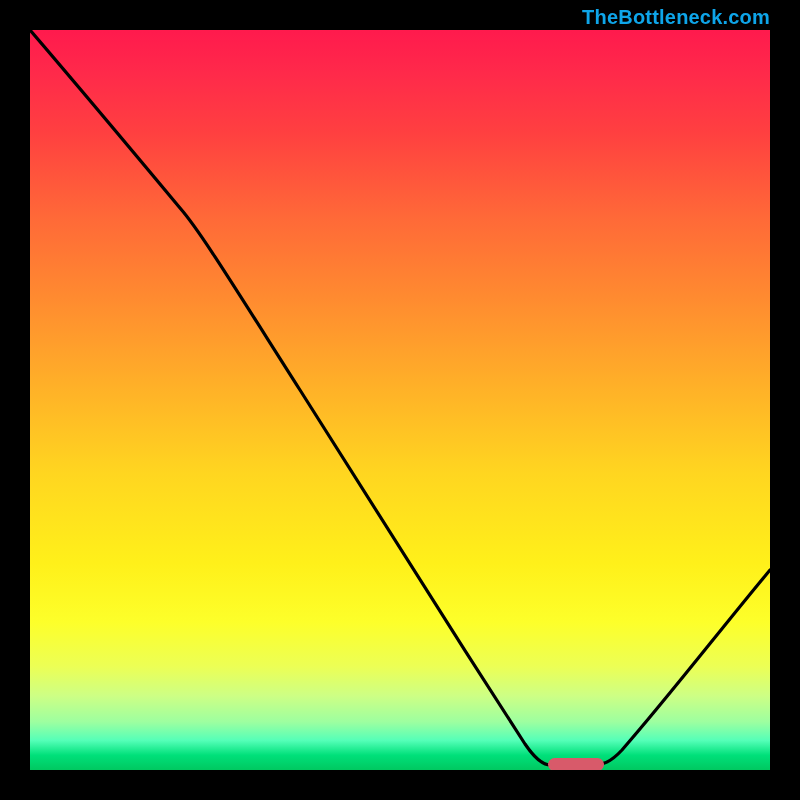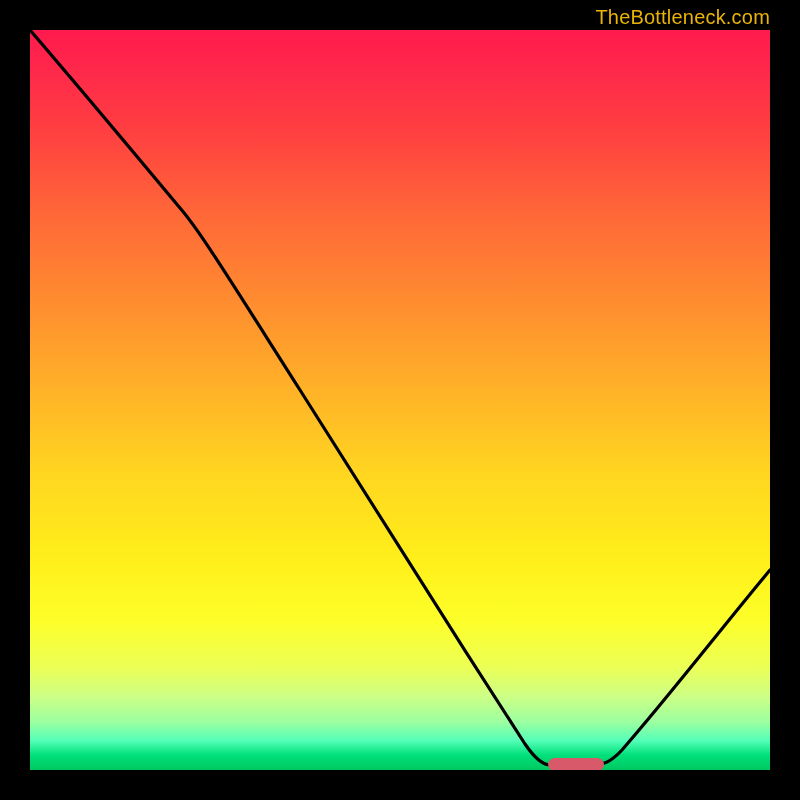--- a/index.html
+++ b/index.html
@@ -48,23 +48,23 @@
     position: absolute;
     left: 0;
     top: 0;
     width: 740px;
     height: 740px;
   }
   .attribution {
     position: absolute;
     top: 6px;
     right: 30px;
-    color: #eab308;
+    color: #0ea5e9;
     font-size: 20px;
-    font-weight: 400;
+    font-weight: 700;
     letter-spacing: 0.2px;
   }
 </style>
 </head>
 <body>
 
 <div class="attribution">TheBottleneck.com</div>
 
 <div class="chart-frame">
   <div class="gradient-area"></div>

